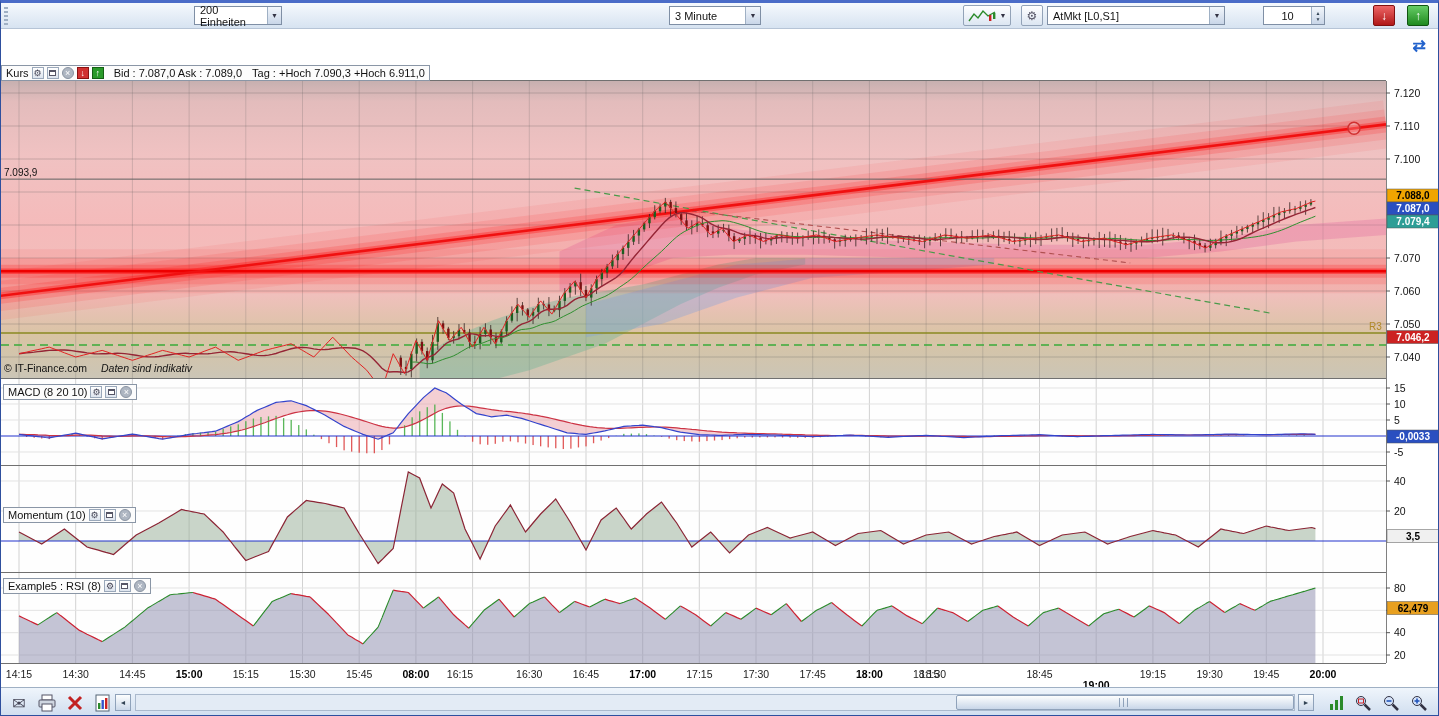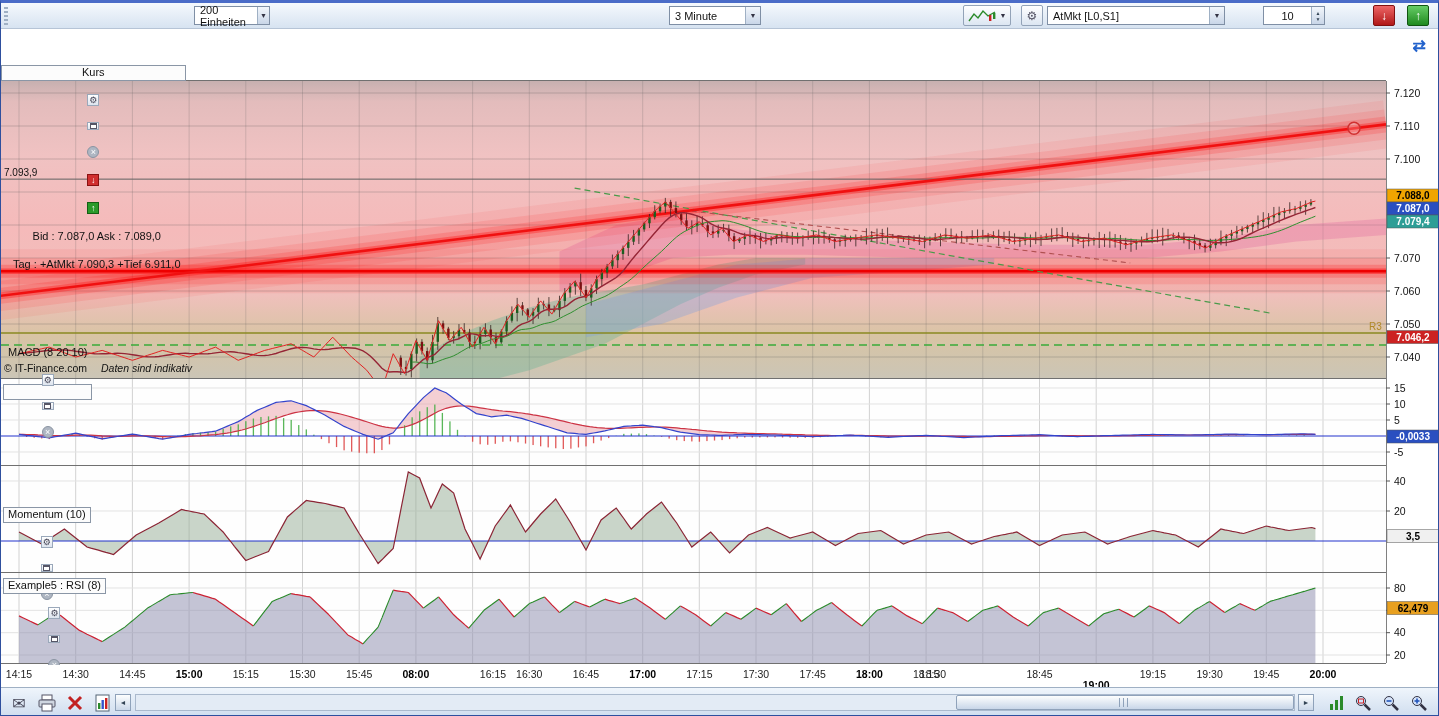--- a/index.html
+++ b/index.html
@@ -28,22 +28,22 @@
   .trade-btn{position:absolute;top:2px;width:22px;height:21px;border-radius:2px;
     display:flex;align-items:center;justify-content:center;color:#fff;font-size:12px;font-weight:bold;}
   .sellb{background:linear-gradient(#e66,#b01818);border:1px solid #801010;}
   .buyb{background:linear-gradient(#6c6,#1f8a1f);border:1px solid #115511;}
   
   .tb-row2{position:absolute;top:26px;left:0;right:0;height:34px;background:#fff;}
   .transfer{position:absolute;right:12px;top:7px;font-size:16px;color:#2262cc;font-weight:bold;}
   
   .stack{position:absolute;top:60px;left:0;width:1439px;height:624px;background:#fff;}
   #chart{position:absolute;top:0;left:0;}
-  .phead{position:absolute;display:flex;align-items:center;gap:16px;background:#fcfcfc;
-    border:1px solid #8a96a6;height:16px;padding:0 4px;font-size:11px;white-space:nowrap;flex-direction:column;}
+  .phead{position:absolute;display:flex;align-items:center;gap:3px;background:#fcfcfc;
+    border:1px solid #8a96a6;height:16px;padding:0 4px;font-size:11px;white-space:nowrap;}
   .hicon{width:12px;height:12px;border:1px solid #9aa8ba;display:inline-flex;align-items:center;
     justify-content:center;font-size:9px;color:#445;background:linear-gradient(#fff,#dde4ee);}
   .hicon.closeic{border-radius:50%;background:#aeb6c2;color:#fff;border-color:#8a94a2;}
   .hicon.redic{background:#d03030;border-color:#8a1212;color:#fff;}
   .hicon.greenic{background:#2a9a2a;border-color:#146014;color:#fff;}
   .winicon-inner{width:7px;height:6px;border:1px solid #556;border-top-width:2px;background:#fff;}
   .pinfo{margin-left:7px;font-size:11px;color:#111;}
   #timeline{position:absolute;top:602px;left:0;width:1385px;height:22px;background:#fff;}
   .tlab{position:absolute;top:3px;width:56px;margin-left:-28px;text-align:center;font-size:10.5px;color:#222;}
   .tlab.hour{font-weight:bold;color:#000;}
@@ -62,21 +62,21 @@
   .thumb .tgrip{width:12px;height:9px;
     background:repeating-linear-gradient(90deg,#8fa2ba 0 1px,transparent 1px 4px);}
 </style>
 </head>
 <body>
 
 <div class="window">
 
   <div class="tb-top">
     <div class="grip"></div>
-    <div class="dd" style="left:193px;width:76px;">
+    <div class="dd" style="left:193px;width:88px;">
       <span>200 Einheiten</span>
       <span class="dd-btn">▼</span>
     </div>
     <div class="dd" style="left:668px;width:92px;">
       <span>3 Minute</span>
       <span class="dd-btn">▼</span>
     </div>
     <div class="btn" style="left:962px;width:48px;">
       <svg width="30" height="16" viewBox="0 0 30 16">
         <path d="M1 13 L6 6 L10 10 L15 3 L20 8 L27 4" stroke="#2a8a2a" stroke-width="1.4" fill="none"></path>
@@ -821,21 +821,21 @@
     <div class="phead" style="top:2px;left:0;">
       <span>Kurs</span>
       <span class="hicon">⚙</span>
       <span class="hicon">
           <span class="winicon-inner"></span>
         </span>
       <span class="hicon closeic">×</span>
       <span class="hicon redic">↓</span>
       <span class="hicon greenic">↑</span>
       <span class="pinfo">Bid : 7.087,0 Ask : 7.089,0</span>
-      <span class="pinfo">Tag : +AtMkt 7.090,3 +Tief 6.911,0</span>
+      <span class="pinfo">Tag : +Hoch 7.090,3 +Hoch 6.911,0</span>
     </div>
 
     <div class="phead" style="top:321px;left:2px;justify-content:center;">
       <span>MACD (8 20 10)</span>
       <span class="hicon">⚙</span>
       <span class="hicon">
           <span class="winicon-inner"></span>
         </span>
       <span class="hicon closeic">×</span>
     </div>
@@ -860,21 +860,21 @@
 
     <div id="timeline">
         <span class="tlab" style="left: 18px;">14:15</span>
         <span class="tlab" style="left: 74.6955px;">14:30</span>
         <span class="tlab" style="left: 131.391px;">14:45</span>
         <span class="tlab hour" style="left: 188.087px;">15:00</span>
         <span class="tlab" style="left: 244.782px;">15:15</span>
         <span class="tlab" style="left: 301.478px;">15:30</span>
         <span class="tlab" style="left: 358.173px;">15:45</span>
         <span class="tlab hour" style="left: 414.868px;">08:00</span>
-        <span class="tlab" style="left: 492px;">16:15</span>
+        <span class="tlab" style="left: 459px;">16:15</span>
         <span class="tlab" style="left: 528.26px;">16:30</span>
         <span class="tlab" style="left: 584.955px;">16:45</span>
         <span class="tlab hour" style="left: 641.65px;">17:00</span>
         <span class="tlab" style="left: 698.346px;">17:15</span>
         <span class="tlab" style="left: 755.042px;">17:30</span>
         <span class="tlab" style="left: 811.737px;">17:45</span>
         <span class="tlab hour" style="left: 868.433px;">18:00</span>
         <span class="tlab" style="left: 925.128px;">18:15</span>
         <span class="tlab" style="left: 932px;">18:30</span>
         <span class="tlab" style="left: 1038.52px;">18:45</span>

